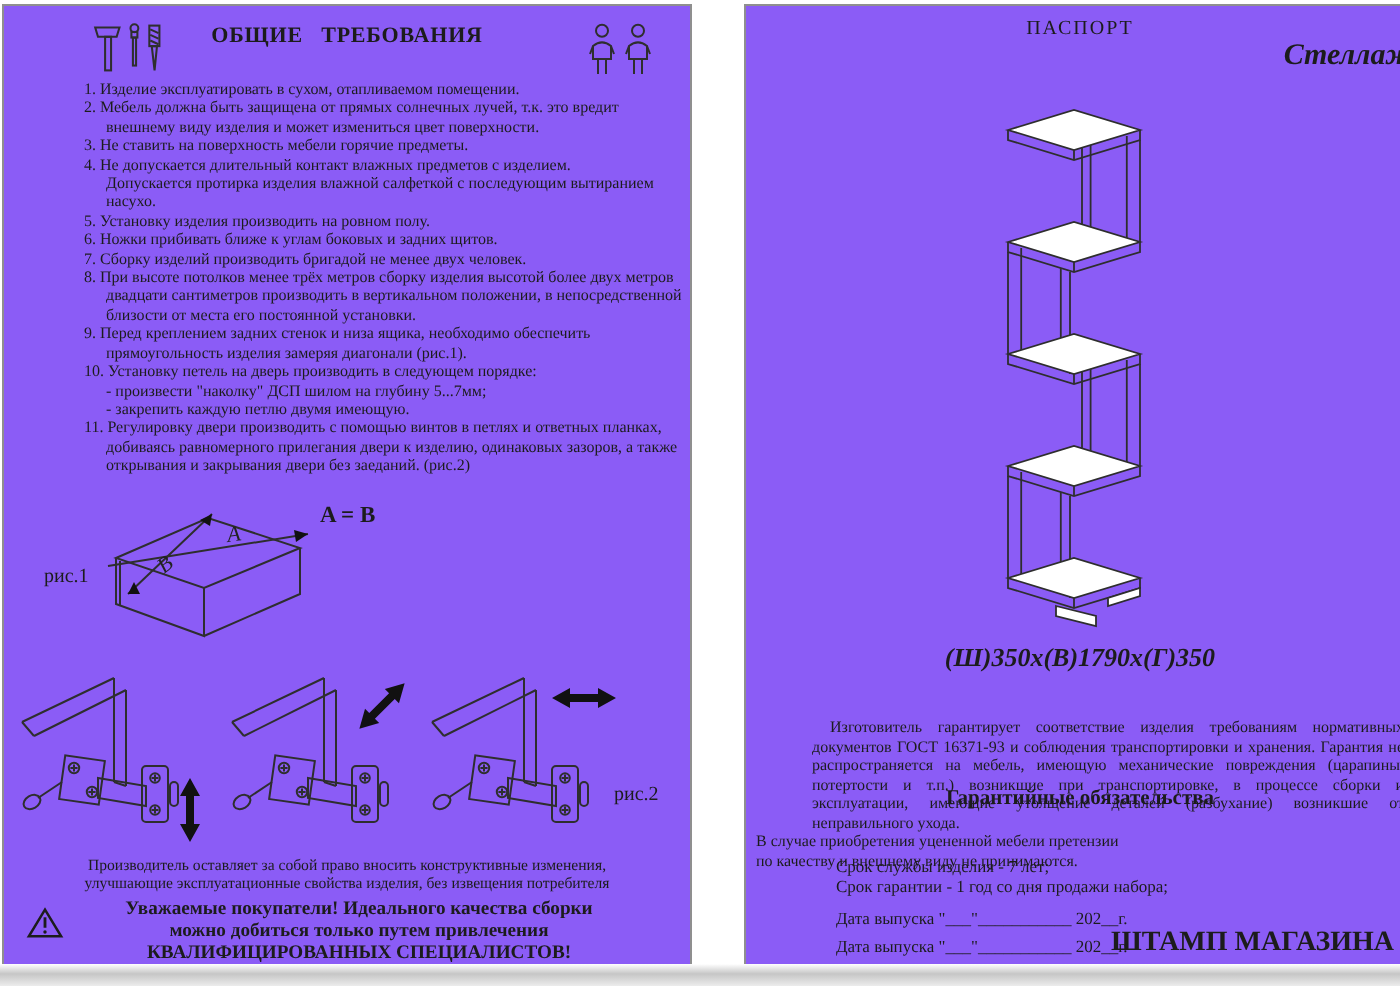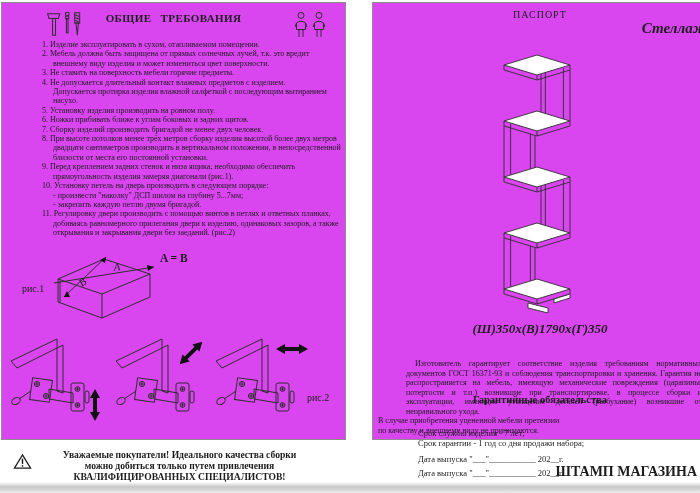--- a/index.html
+++ b/index.html
@@ -1,21 +1,21 @@
 <!DOCTYPE html>
 <html><head>
 <meta charset="utf-8">
 <style>
   html,body{margin:0;padding:0;}
   body{
     width:700px;height:493px;overflow:hidden;background:#ffffff;
     font-family:"Liberation Serif","DejaVu Serif",serif;color:#1c1c1c;
     position:relative;
   }
-  .panel{position:absolute;top:2px;height:438px;border:1px solid #8f8f8f;background:#d946ef;box-sizing:border-box;}
+  .panel{position:absolute;top:2px;height:490px;border:1px solid #8f8f8f;background:#8b5cf6;box-sizing:border-box;}
   .left-panel{left:1px;width:345px;}
   .right-panel{left:372px;width:336px;padding-left:32px;}
 
   
   .lp-header{position:absolute;top:3px;left:0;right:0;height:34px;}
   .tools-icon{position:absolute;left:42px;top:4px;}
   .lp-title{position:absolute;left:0;right:0;top:6px;text-align:center;
     font-weight:bold;font-size:11px;word-spacing:6px;letter-spacing:.4px;}
   .persons-icon{position:absolute;left:290px;top:5px;}
 
@@ -128,21 +128,21 @@
       <div class="req-item">3. Не ставить на поверхность мебели горячие предметы.</div>
       <div class="req-item">4. Не допускается длительный контакт влажных предметов с изделием.
 Допускается протирка изделия влажной салфеткой с последующим вытиранием насухо.</div>
       <div class="req-item">5. Установку изделия производить на ровном полу.</div>
       <div class="req-item">6. Ножки прибивать ближе к углам боковых и задних щитов.</div>
       <div class="req-item">7. Сборку изделий производить бригадой не менее двух человек.</div>
       <div class="req-item">8. При высоте потолков менее трёх метров сборку изделия высотой более двух метров двадцати сантиметров производить в вертикальном положении, в непосредственной близости от места его постоянной установки.</div>
       <div class="req-item">9. Перед креплением задних стенок и низа ящика, необходимо обеспечить прямоугольность изделия замеряя диагонали (рис.1).</div>
       <div class="req-item">10. Установку петель на дверь производить в следующем порядке:</div>
       <div class="req-sub">- произвести "наколку" ДСП шилом на глубину 5...7мм;</div>
-      <div class="req-sub">- закрепить каждую петлю двумя бригадой.</div>
+      <div class="req-sub">- закрепить каждую петлю двумя имеющую.</div>
       <div class="req-item">11. Регулировку двери производить с помощью винтов в петлях и ответных планках, добиваясь равномерного прилегания двери к изделию, одинаковых зазоров, а также открывания и закрывания двери без заеданий. (рис.2)</div>
     </div>
 
     <span class="fig1-label">рис.1</span>
     <svg class="fig1-box" width="118" height="80" viewBox="0 0 118 80">
       <g stroke="#2e2e2e" fill="none" stroke-width="1">
         <polygon points="14,30 60,10 106,25 58,45"></polygon>
         <path d="M14,30 L14,53 L58,69 L58,45 M58,69 L106,48 L106,25 M16,31.5 L16,54"></path>
         <path d="M10,34 L110,18"></path>
         <path d="M62,8 L20,48"></path>
@@ -162,20 +162,22 @@
     <svg class="hinge-svg hinge-2" width="98" height="95" viewBox="0 0 98 95">
       <use href="#hingeBody"></use>
       <use href="#dblArrow" transform="translate(79,20) rotate(45)"></use>
     </svg>
     <svg class="hinge-svg hinge-3" width="98" height="95" viewBox="0 0 98 95">
       <use href="#hingeBody"></use>
       <use href="#dblArrow" transform="translate(80,16) rotate(90)"></use>
     </svg>
     <span class="fig2-label">рис.2</span>
 
+    <div class="manufacturer-note">Производитель оставляет за собой право вносить конструктивные изменения,
+улучшающие эксплуатационные свойства изделия, без извещения потребителя</div>
 
     <div class="warning-row">
       <svg class="warning-icon" width="19" height="17" viewBox="0 0 20 17">
         <path d="M10,1.5 L18.5,15.5 L1.5,15.5 Z" fill="none" stroke="#1c1c1c" stroke-width="1.3"></path>
         <path d="M10,5.5 L10,11" stroke="#1c1c1c" stroke-width="1.5"></path>
         <circle cx="10" cy="13.2" r="0.9" fill="#1c1c1c"></circle>
       </svg>
       <div class="warning-text">Уважаемые покупатели! Идеального качества сборки
 можно добиться только путем привлечения
 КВАЛИФИЦИРОВАННЫХ СПЕЦИАЛИСТОВ!</div>

